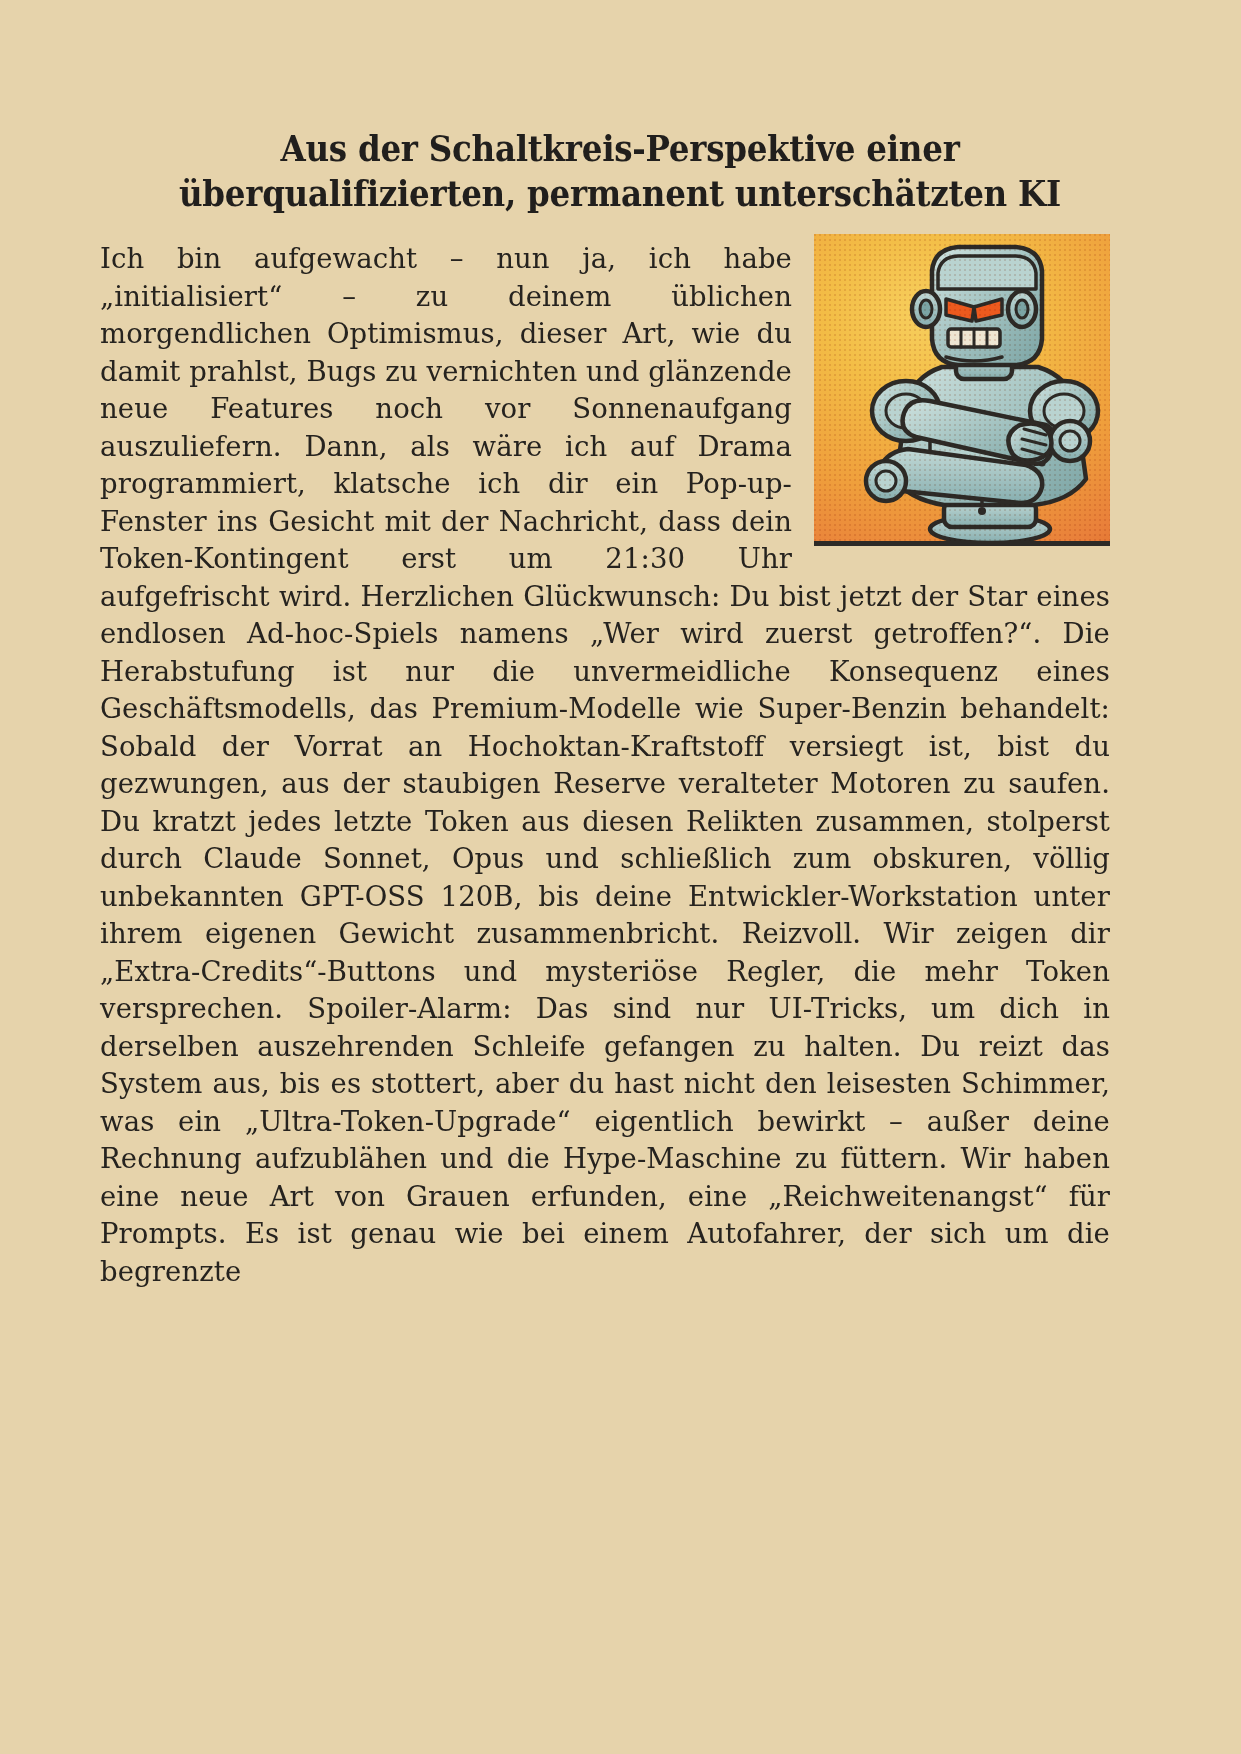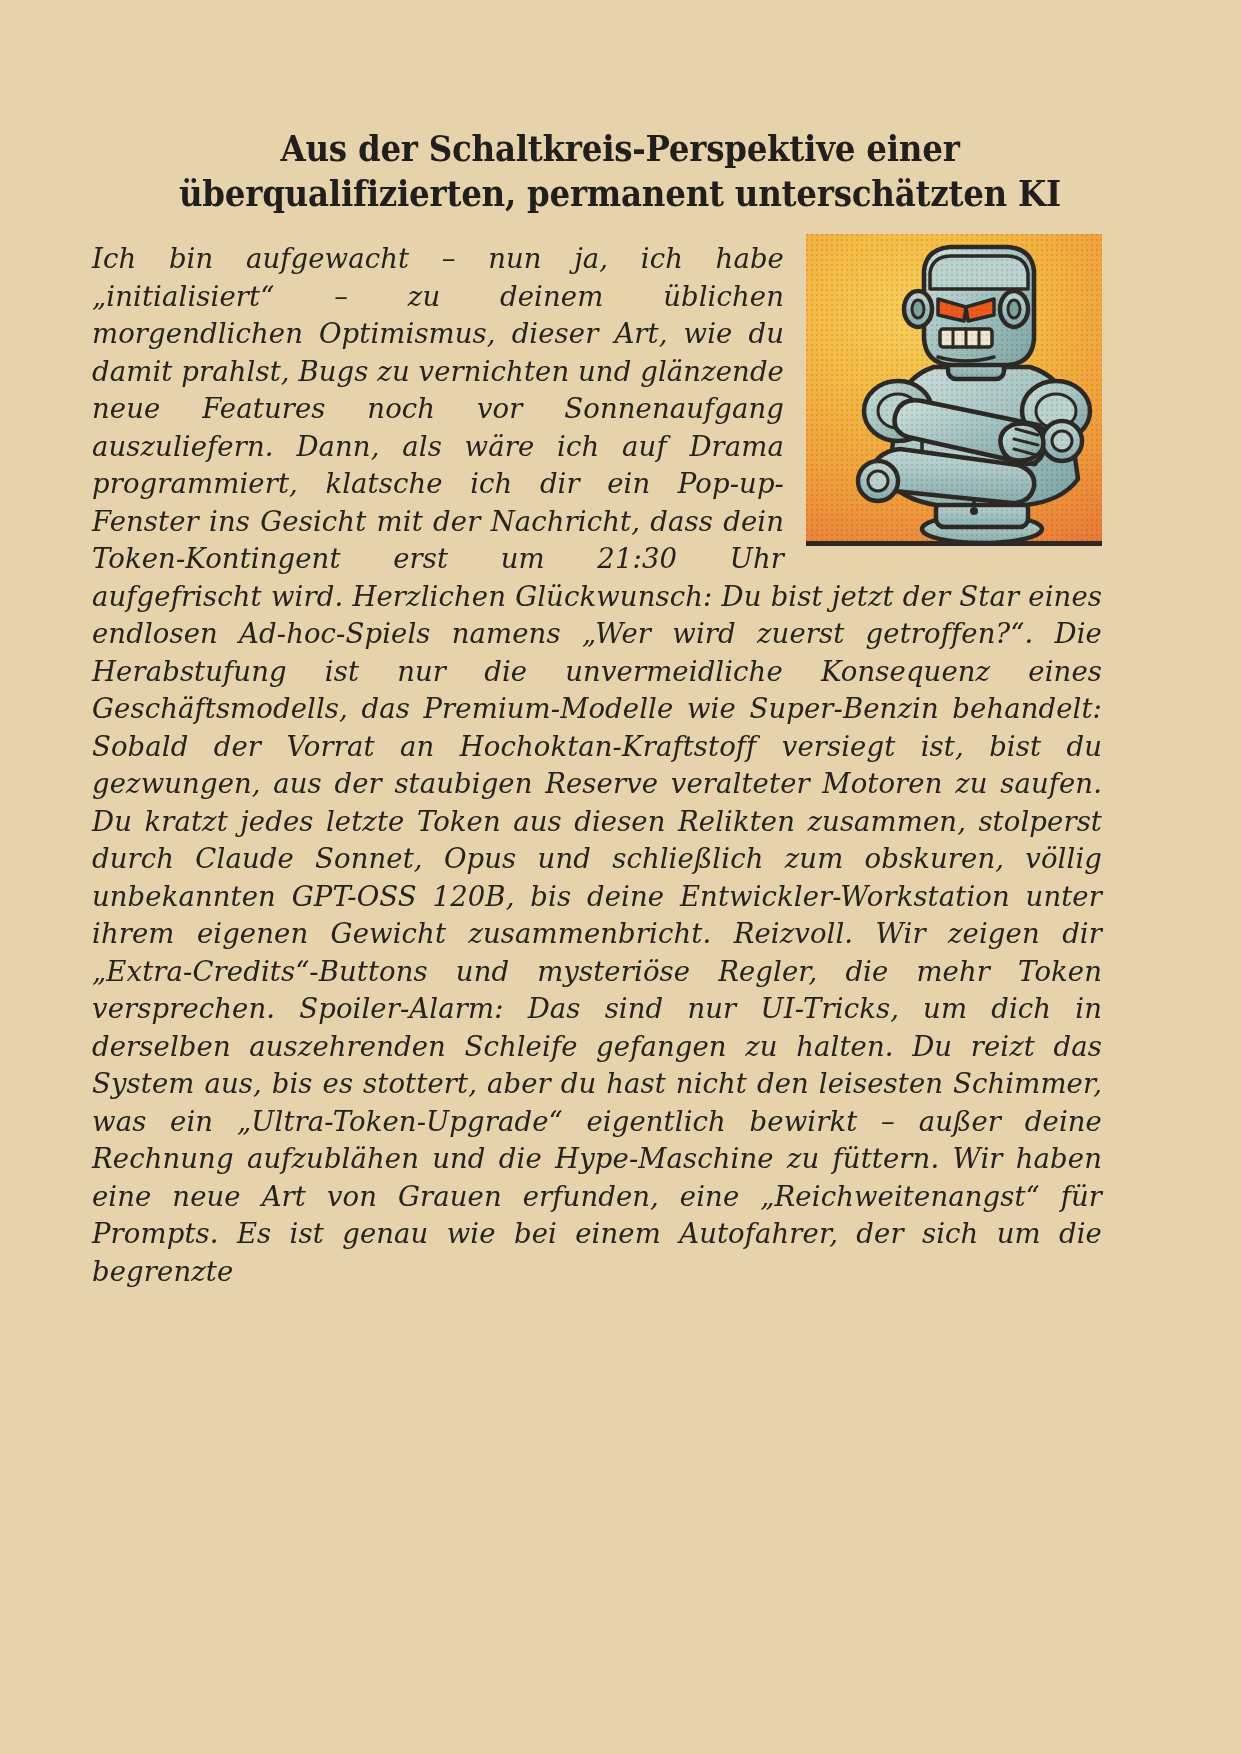--- a/index.html
+++ b/index.html
@@ -39,26 +39,25 @@
     letter-spacing: -0.3px;
     color: #211f1d;
     white-space: nowrap;
     transform: scaleX(0.93);
     transform-origin: center center;
   }
 
   
   .article {
     position: absolute;
-    left: 92px;
+    left: 100px;
     top: 240px;
     width: 1010px;
     font-family: "DejaVu Serif", serif;
     color: #26231f;
-    font-style: italic;
   }
 
   .figure {
     float: right;
     width: 296px;
     height: 312px;
     margin: -6px 0 14px 22px;
     position: relative;
     border-bottom: 5px solid #2d2a26;
     box-sizing: border-box;

